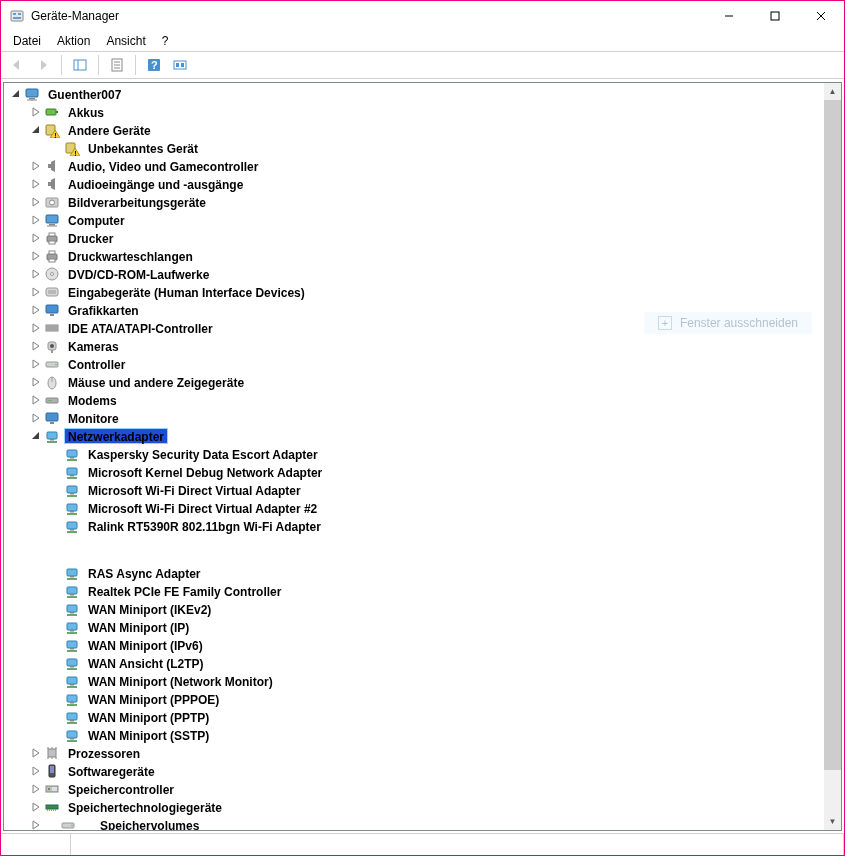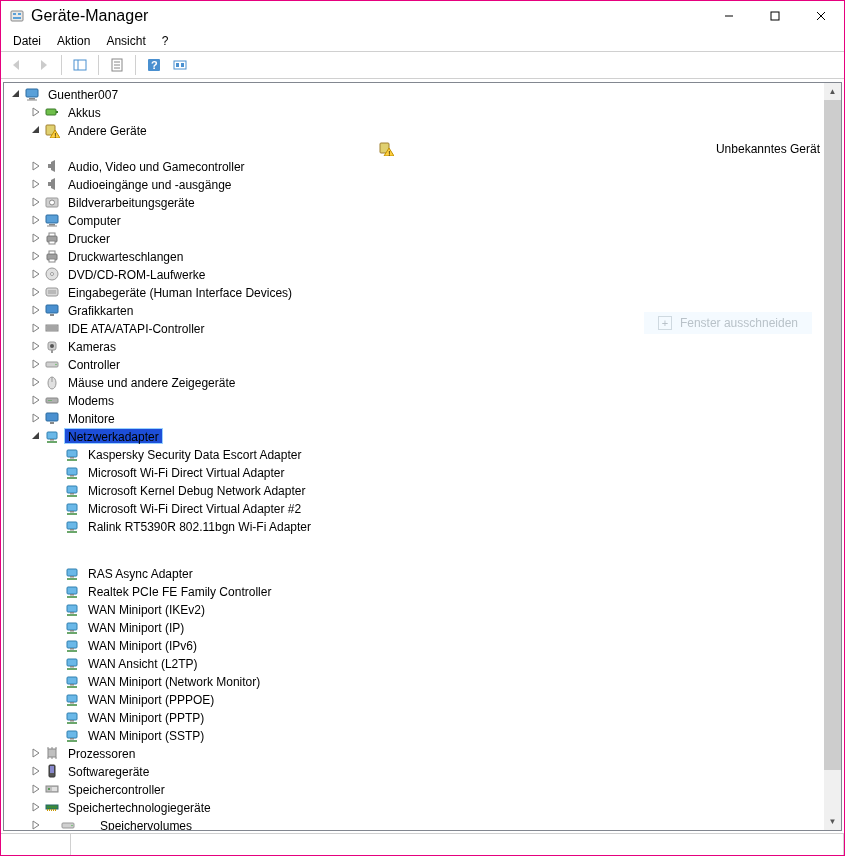--- a/index.html
+++ b/index.html
@@ -23,21 +23,21 @@
   display: flex;
   align-items: center;
   padding: 0 0 0 8px;
   background: #fff;
 }
 .titlebar .app-icon {
   width: 16px; height: 16px;
   margin-right: 6px;
   display: inline-block;
 }
-.title-text { flex: 0 0 auto; font-size: 16px; color: #000; }
+.title-text { flex: 0 0 auto; font-size: 12px; color: #000; }
 .titlebar .spacer { flex: 1; }
 .winctrl { display: flex; }
 .winctrl .btn {
   width: 46px; height: 30px;
   display: flex; align-items: center; justify-content: center;
   font-family: "Segoe UI Symbol", sans-serif;
   font-size: 10px;
   cursor: default;
 }
 
@@ -80,20 +80,21 @@
   display: flex;
   border-top: 1px solid #fff;
   padding: 2px;
   min-height: 0;
 }
 .tree-wrap {
   flex: 1;
   border: 1px solid #828790;
   display: flex;
   min-height: 0;
+  font-weight: bold;
 }
 .tree {
   flex: 1;
   overflow: hidden;
   padding: 2px 0;
   position: relative;
 }
 .tree-inner { }
 .tree-row {
   height: 18px;
@@ -410,21 +411,21 @@
                   <polygon points="1,8 8,8 8,1" fill="#404040"></polygon>
                 </svg>
               </span>
               <span class="node-icon">
                 <svg width="16" height="16">
                   <use href="#ic-warning-device"></use>
                 </svg>
               </span>
               <span class="node-label">Andere Geräte</span>
             </div>
-            <div class="tree-row" style="padding-left: 44px; justify-content: space-between;">
+            <div class="tree-row" style="padding-left: 44px;">
               <span class="arrow empty"></span>
               <span class="node-icon">
                 <svg width="16" height="16">
                   <use href="#ic-warning-device"></use>
                 </svg>
               </span>
               <span class="node-label">Unbekanntes Gerät</span>
             </div>
             <div class="tree-row" style="padding-left: 24px;">
               <span class="arrow">
@@ -643,30 +644,30 @@
               </span>
               <span class="node-label">Kaspersky Security Data Escort Adapter</span>
             </div>
             <div class="tree-row" style="padding-left: 44px;">
               <span class="arrow empty"></span>
               <span class="node-icon">
                 <svg width="16" height="16">
                   <use href="#ic-network"></use>
                 </svg>
               </span>
+              <span class="node-label">Microsoft Kernel Debug Network Adapter</span>
+            </div>
+            <div class="tree-row" style="padding-left: 44px;">
+              <span class="arrow empty"></span>
+              <span class="node-icon">
+                <svg width="16" height="16">
+                  <use href="#ic-network"></use>
+                </svg>
+              </span>
               <span class="node-label">Microsoft Wi-Fi Direct Virtual Adapter</span>
-            </div>
-            <div class="tree-row" style="padding-left: 44px;">
-              <span class="arrow empty"></span>
-              <span class="node-icon">
-                <svg width="16" height="16">
-                  <use href="#ic-network"></use>
-                </svg>
-              </span>
-              <span class="node-label">Microsoft Kernel Debug Network Adapter</span>
             </div>
             <div class="tree-row" style="padding-left: 44px;">
               <span class="arrow empty"></span>
               <span class="node-icon">
                 <svg width="16" height="16">
                   <use href="#ic-network"></use>
                 </svg>
               </span>
               <span class="node-label">Microsoft Wi-Fi Direct Virtual Adapter #2</span>
             </div>

